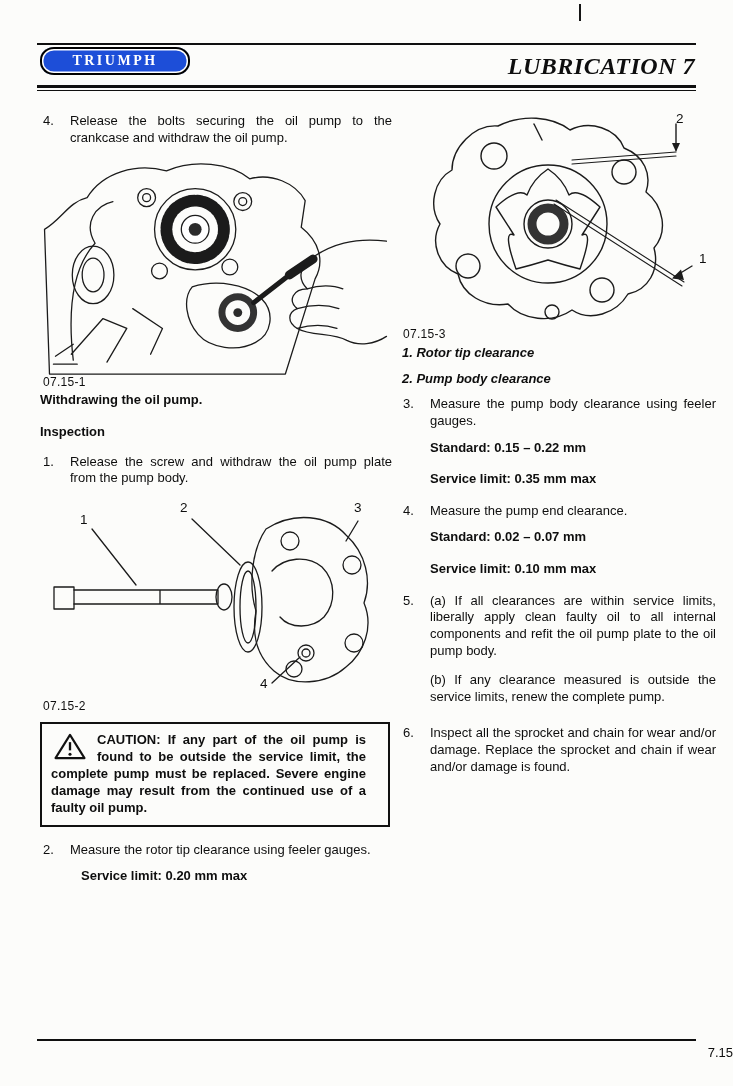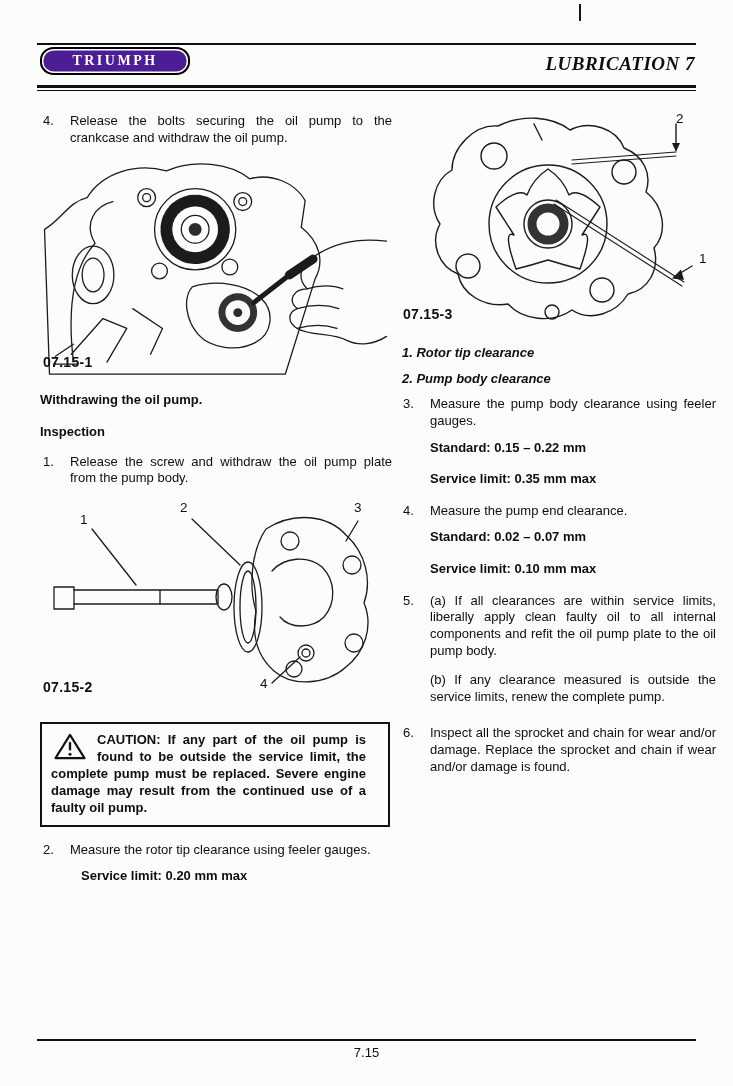--- a/index.html
+++ b/index.html
@@ -14,67 +14,67 @@
   }
   .rule { position: absolute; background: #0f0f0f; }
   .hdr-top  { left: 37px; right: 37px; top: 43px; height: 2px; }
   .hdr-b1   { left: 37px; right: 37px; top: 85px; height: 2.5px; }
   .hdr-b2   { left: 37px; right: 37px; top: 90px; height: 1px; }
   .rule-foot{ left: 37px; right: 37px; top: 1039px; height: 1.5px; }
   .scan-mark{ position: absolute; left: 579px; top: 4px; width: 1.5px; height: 17px; background: #151515; }
 
   .logo {
     position: absolute; left: 40px; top: 47px; width: 150px; height: 28px;
-    background: #4c1d95; border-radius: 14px / 13px;
+    background: #1d4ed8; border-radius: 14px / 13px;
     display: flex; align-items: center; justify-content: center;
     box-shadow: inset 0 0 0 2px #000, inset 0 0 0 3.5px #fff;
   }
   .logo span {
     color: #fff; font-family: "Liberation Serif", serif; font-weight: bold;
     font-size: 14px; letter-spacing: 2.5px; transform: translateY(-0.5px);
   }
   .section {
     position: absolute; right: 38px; top: 53px;
     font-family: "Liberation Serif", serif; font-style: italic; font-weight: bold;
-    font-size: 19px; letter-spacing: 0.5px;
+    font-size: 24px; letter-spacing: 0.5px;
   }
 
   .col { position: absolute; font-size: 13px; line-height: 1.28; }
   .col-left  { left: 40px;  top: 113px; width: 352px; }
   .col-right { left: 400px; top: 108px; width: 316px; }
 
   .li { display: flex; margin: 0 0 10px 0; }
   .li .num { flex: 0 0 30px; padding-left: 3px; }
   .li .txt { flex: 1; text-align: justify; }
   .li .txt p { margin: 0 0 13px 0; text-align: justify; }
   .li .txt p:last-child { margin-bottom: 10px; }
 
   .fig { position: relative; margin: 4px 0 0 0; padding-bottom: 13px; }
   .fig svg { display: block; }
-  .figref { position: absolute; left: 3px; bottom: 19px; font-size: 14px; font-weight: bold; letter-spacing: 0.3px; }
+  .figref { position: absolute; left: 3px; bottom: 1px; font-size: 12px; font-weight: normal; letter-spacing: 0.3px; }
   .co { position: absolute; font-size: 13.5px; }
 
   .caption { font-weight: bold; margin: 1px 0 15px 0; }
   .h { font-weight: bold; margin: 0 0 13px 0; }
   .legend { margin: 2px 0 6px 0; font-style: italic; }
   .legend > div { font-weight: bold; margin: 0 0 9px 2px; }
 
   .spec { font-weight: bold; margin: 3px 0 15px 30px; }
   .col-left .spec { margin-left: 41px; }
 
   .caution {
     border: 2px solid #111;
     padding: 7px 22px 8px 9px;
     margin: 6px 2px 15px 0;
     font-weight: bold; text-align: justify; line-height: 1.32;
   }
   .tri { float: left; width: 34px; height: 29px; margin: 1px 10px 1px 2px; }
   .tri svg { display: block; }
 
-  .pageno { position: absolute; left: 0; right: 0; top: 1045px; text-align: center; font-size: 13px; }
+  .pageno { position: absolute; left: 0; right: 0; top: 1045px; text-align: right; font-size: 13px; }
 </style>
 </head>
 <body>
 
 <div>
 
   <div class="scan-mark"></div>
 
   <div class="rule hdr-top"></div>
   <div class="logo">

